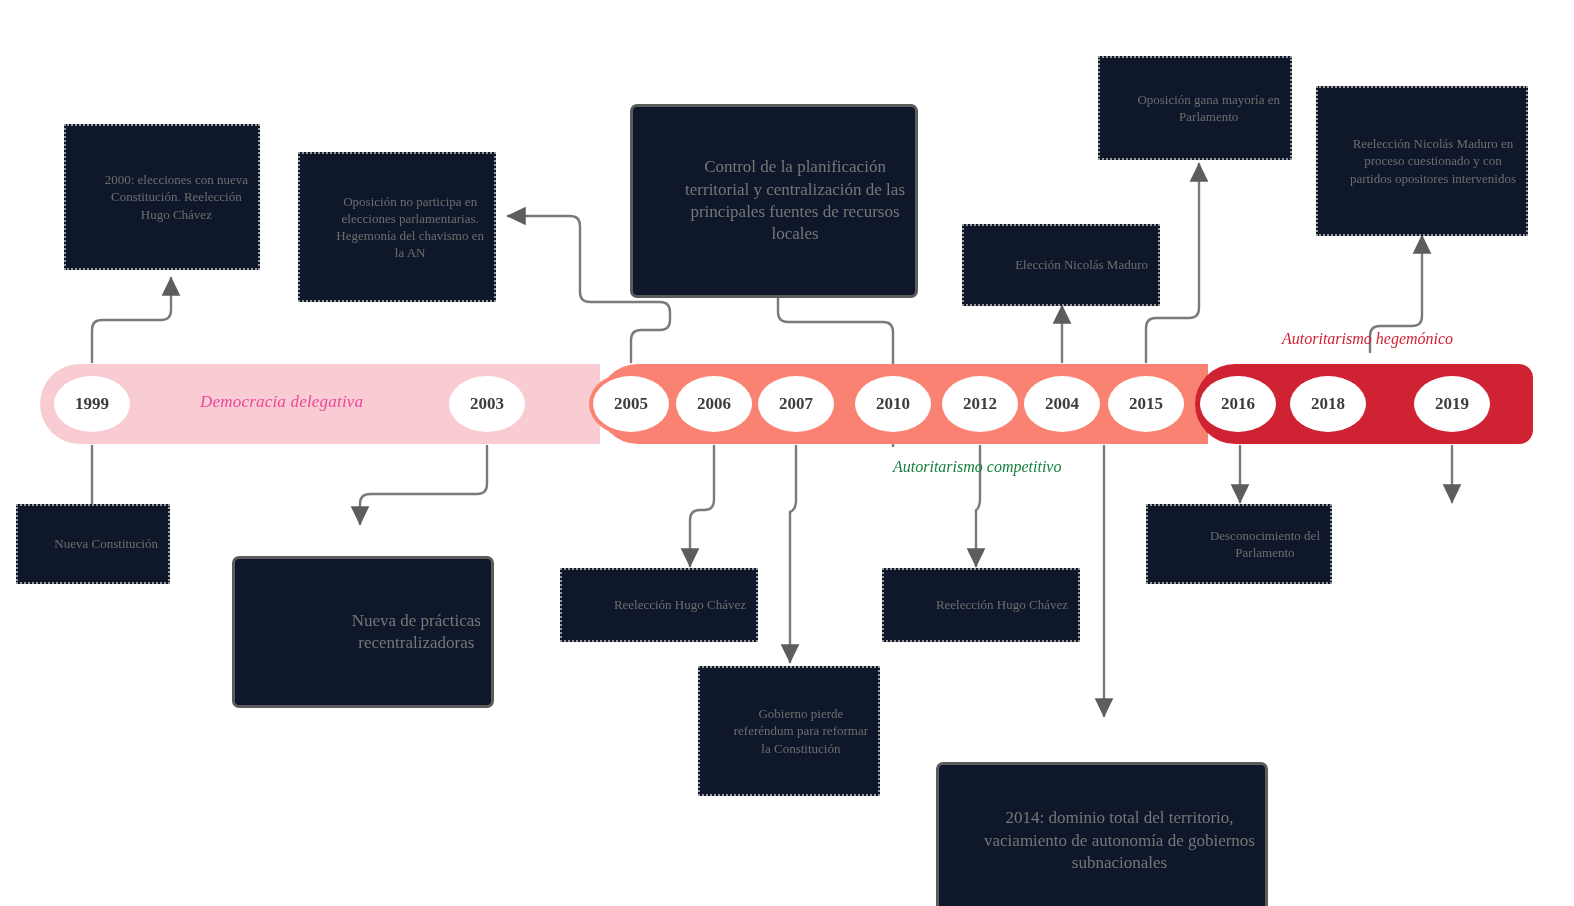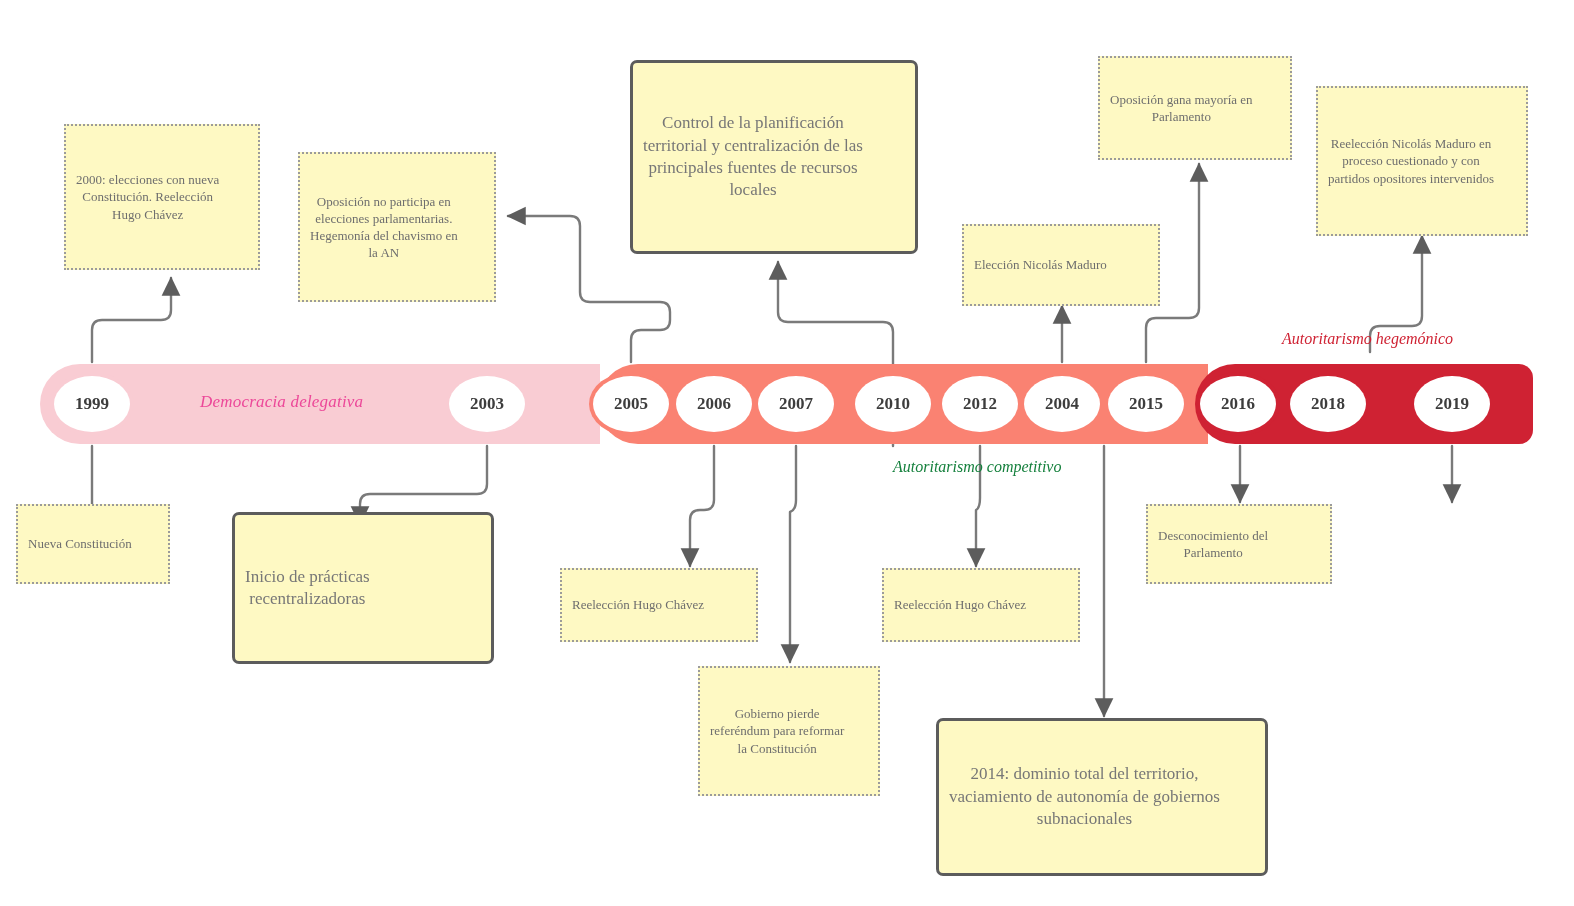--- a/index.html
+++ b/index.html
@@ -90,37 +90,38 @@
   .year.ring-pink   { box-shadow: 0 0 0 4px #f9ccd3; }
   .year.ring-salmon { box-shadow: 0 0 0 4px #fa8272; }
   .year.ring-red    { box-shadow: 0 0 0 4px #cf2233; }
 
   
   .box {
     position: absolute;
     box-sizing: border-box;
     display: flex;
     align-items: center;
-    justify-content: flex-start;
+    justify-content: flex-end;
     text-align: center;
     color: #6e6e6e;
-    background: #fef9c3;
+    background: #0f172a;
     line-height: 1.32;
     padding: 6px 10px;
     font-family: "Liberation Serif", "DejaVu Serif", serif;
   }
   .box.dotted {
     border: 2px dotted #9b9b9b;
     font-size: 13px;
   }
   .box.solid {
     border: 3px solid #5c5c5c;
     border-radius: 7px;
     font-size: 17px;
     color: #777777;
+    margin-top: 44px;
   }
   .box .txt { display: block; white-space: pre-line; }
 </style>
 </head>
 <body>
 
 <div id="canvas">
 
   <svg id="wires" viewBox="0 0 1574 906" xmlns="http://www.w3.org/2000/svg">
     <defs>
@@ -214,21 +215,21 @@
     <span class="txt">Reelección Nicolás Maduro en
 proceso cuestionado y con
 partidos opositores intervenidos</span>
   </div>
 
   <div class="box dotted" style="left:16px;  top:504px; width:154px; height:80px">
     <span class="txt">Nueva Constitución</span>
   </div>
 
   <div class="box solid" style="left:232px; top:512px; width:262px; height:152px">
-    <span class="txt">Inicio de prácticas
+    <span class="txt">Nueva de prácticas
 recentralizadoras</span>
   </div>
 
   <div class="box dotted" style="left:560px; top:568px; width:198px; height:74px">
     <span class="txt">Reelección Hugo Chávez</span>
   </div>
 
   <div class="box dotted" style="left:698px; top:666px; width:182px; height:130px">
     <span class="txt">Gobierno pierde
 referéndum para reformar

